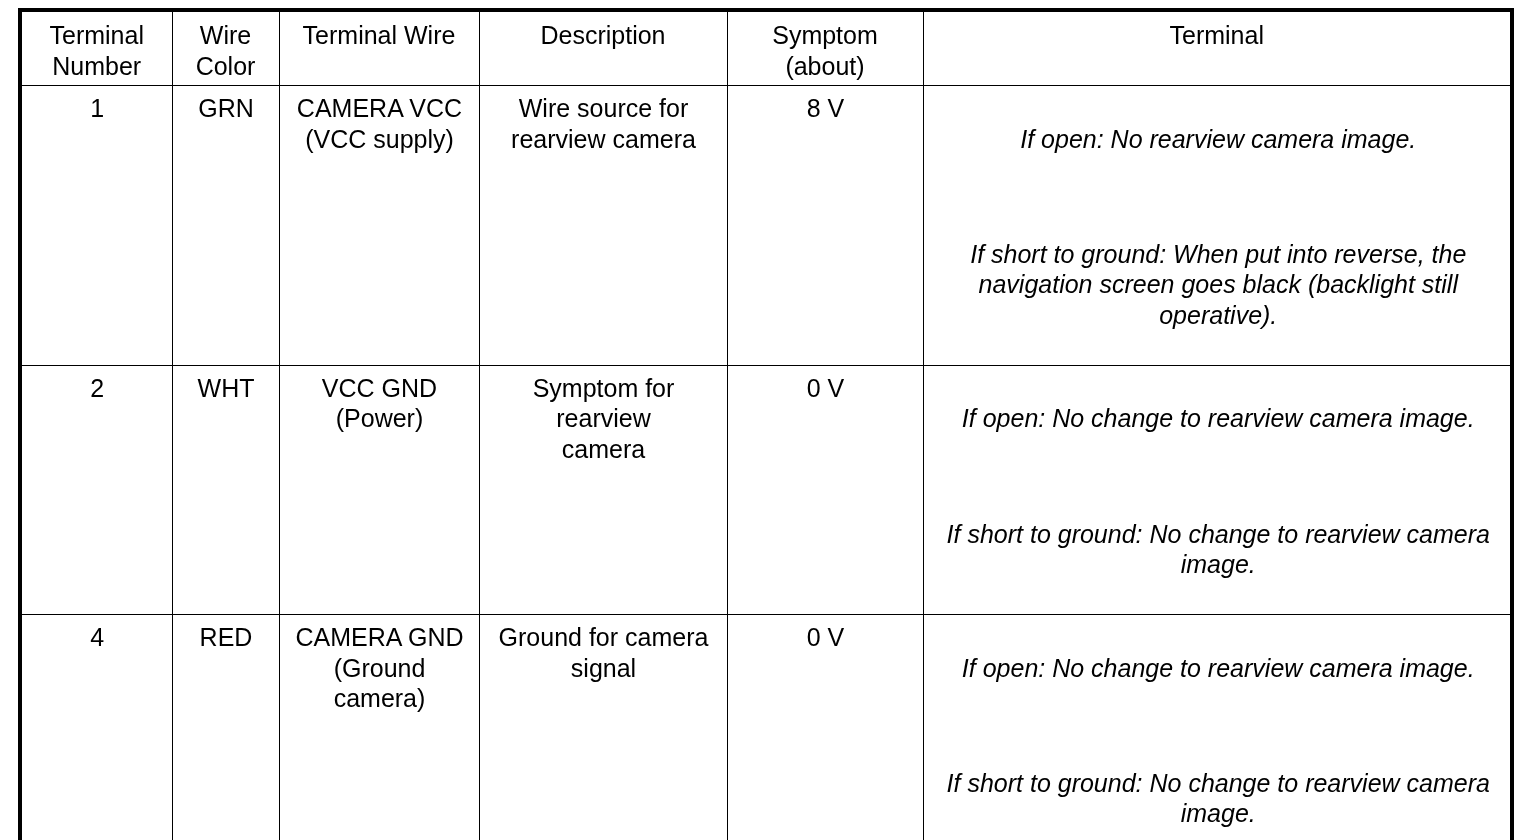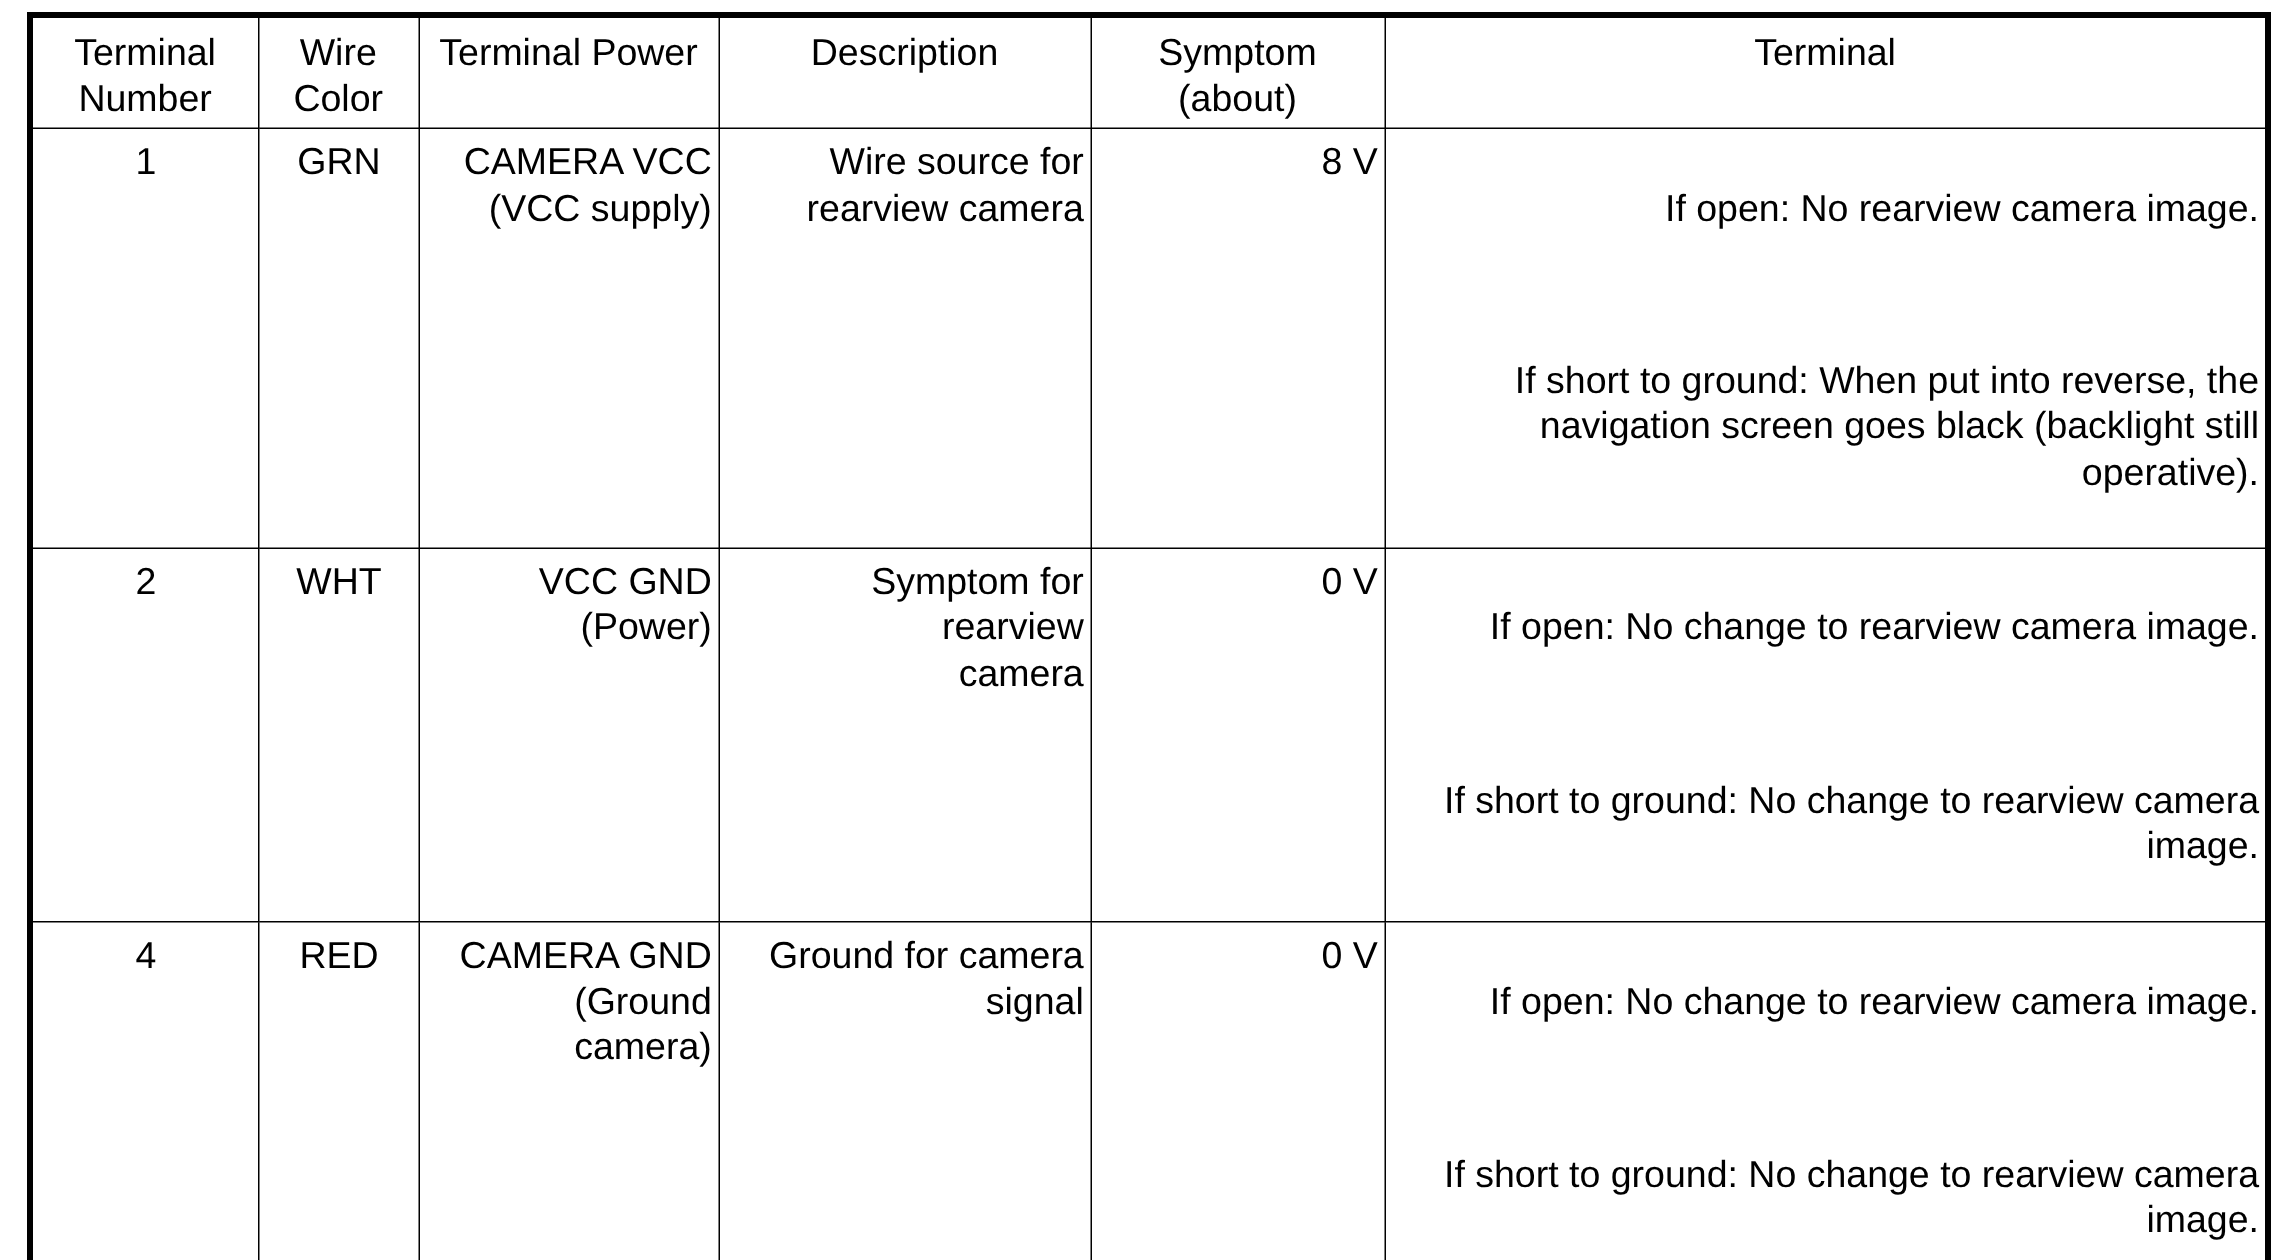--- a/index.html
+++ b/index.html
@@ -58,27 +58,27 @@
 
   
   tbody td {
     padding: 7px 4px 4px 5px;
   }
   td.num, td.wire {
     text-align: center;
     white-space: nowrap;
   }
   td.name, td.desc, td.volt, td.symptom {
-    text-align: right;
+    text-align: center;
     white-space: pre-line;
   }
   td.volt { white-space: nowrap; }
 
   td.symptom { padding-left: 7px; }
-  td.symptom .line { display: block; }
+  td.symptom .line { display: block; font-style: italic; }
   td.symptom .gap { display: block; height: 0.95em; }
 
   
   tr.r1 { height: 156px; }
   tr.r2 { height: 117px; }
   tr.r3 { height: 123px; }
 </style>
 </head>
 <body>
 
@@ -91,21 +91,21 @@
       <col class="c-desc">
         <col class="c-volt">
         <col class="c-symp">
     </colgroup>
     <thead>
       <tr>
         <th>Terminal
 Number</th>
         <th>Wire
 Color</th>
-        <th>Terminal Power</th>
+        <th>Terminal Wire</th>
         <th>Description</th>
         <th>Symptom (about)</th>
         <th>Terminal</th>
       </tr>
     </thead>
     <tbody>
 
       <tr class="r1">
         <td class="num">1</td>
         <td class="wire">GRN</td>

